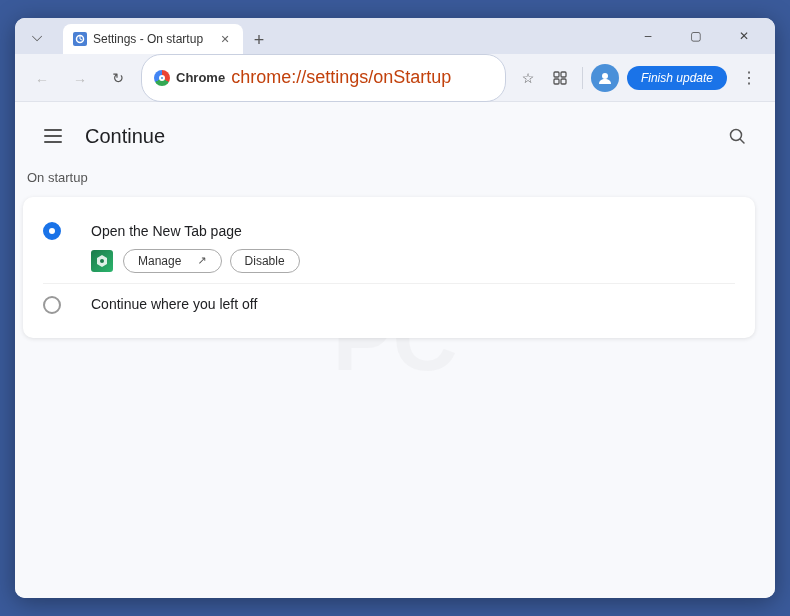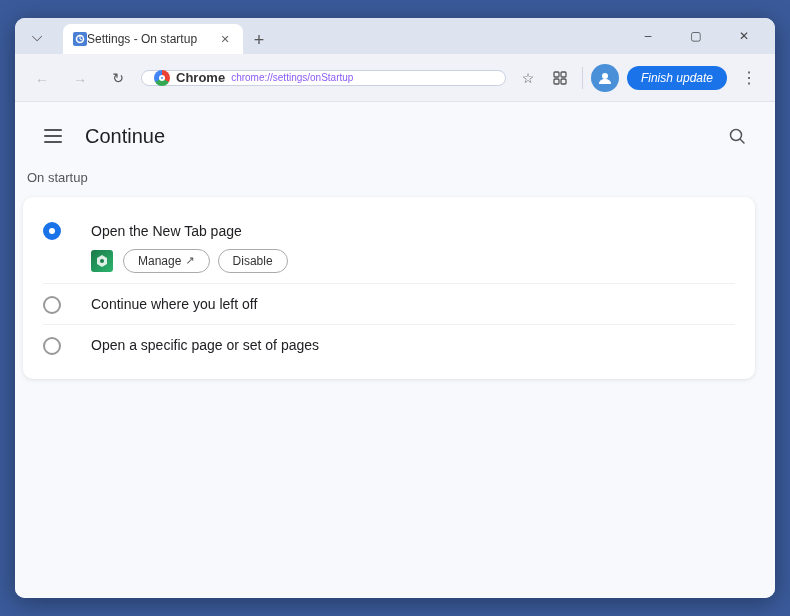--- a/index.html
+++ b/index.html
@@ -50,21 +50,21 @@
       color: #555;
       font-size: 14px;
     }
     .tab {
       background: #ffffff;
       border-radius: 8px 8px 0 0;
       height: 30px;
       display: flex;
       align-items: center;
       padding: 0 10px;
-      gap: 0;
+      gap: 6px;
       font-size: 12px;
       color: #333;
       min-width: 180px;
       max-width: 220px;
     }
     .tab-favicon {
       width: 14px; height: 14px;
       background: #4a80d4;
       border-radius: 2px;
       display: flex; align-items: center; justify-content: center;
@@ -123,21 +123,21 @@
       display: flex; align-items: center; justify-content: center;
       color: #555;
       font-size: 14px;
     }
     .nav-btn.disabled { color: #bbb; cursor: default; }
     .url-bar {
       flex: 1;
       background: #ffffff;
       border: 1.5px solid #c9d0e0;
       border-radius: 20px;
-      height: 16px;
+      height: 48px;
       display: flex;
       align-items: center;
       padding: 0 12px;
       gap: 6px;
       font-size: 13px;
       color: #333;
     }
     .chrome-logo {
       width: 16px; height: 16px;
       position: relative;
@@ -153,21 +153,21 @@
       width: 6px; height: 6px;
       background: #4a90d9;
       border-radius: 50%;
       border: 2px solid white;
     }
     .brand-name {
       font-weight: 600;
       color: #333;
       font-size: 13px;
     }
-    .url-text { color: #8b5cf6; font-size: 10px; }
+    .url-text { color: #c2410c; font-size: 18px; }
     .url-actions {
       display: flex;
       gap: 4px;
       align-items: center;
     }
     .url-action-btn {
       width: 28px; height: 28px;
       border-radius: 50%;
       background: transparent;
       border: none;
@@ -362,21 +362,21 @@
       gap: 8px;
     }
     .ext-btn {
       border: 1.5px solid #aaa;
       background: transparent;
       border-radius: 16px;
       padding: 4px 14px;
       font-size: 12px;
       color: #333;
       cursor: pointer;
-      display: flex; align-items: flex-start; gap: 4px;
+      display: flex; align-items: flex-start; gap: 16px;
     }
     .ext-btn .ext-link-icon {
       font-size: 11px;
       color: #555;
     }
   </style>
 </head>
 <body>
 
 <div class="browser-window">
@@ -489,23 +489,17 @@
           </div>
         </div>
 
         <div class="radio-option">
           <div class="radio-btn"></div>
           <div class="radio-content">
             <div class="radio-label">Continue where you left off</div>
           </div>
         </div>
 
-        <div class="radio-option">
-          <div class="radio-btn"></div>
-          <div class="radio-content">
-            <div class="radio-label">Open a specific page or set of pages</div>
-          </div>
-        </div>
 
       </div>
     </div>
   </div>
 </div>
 
 </body></html>

